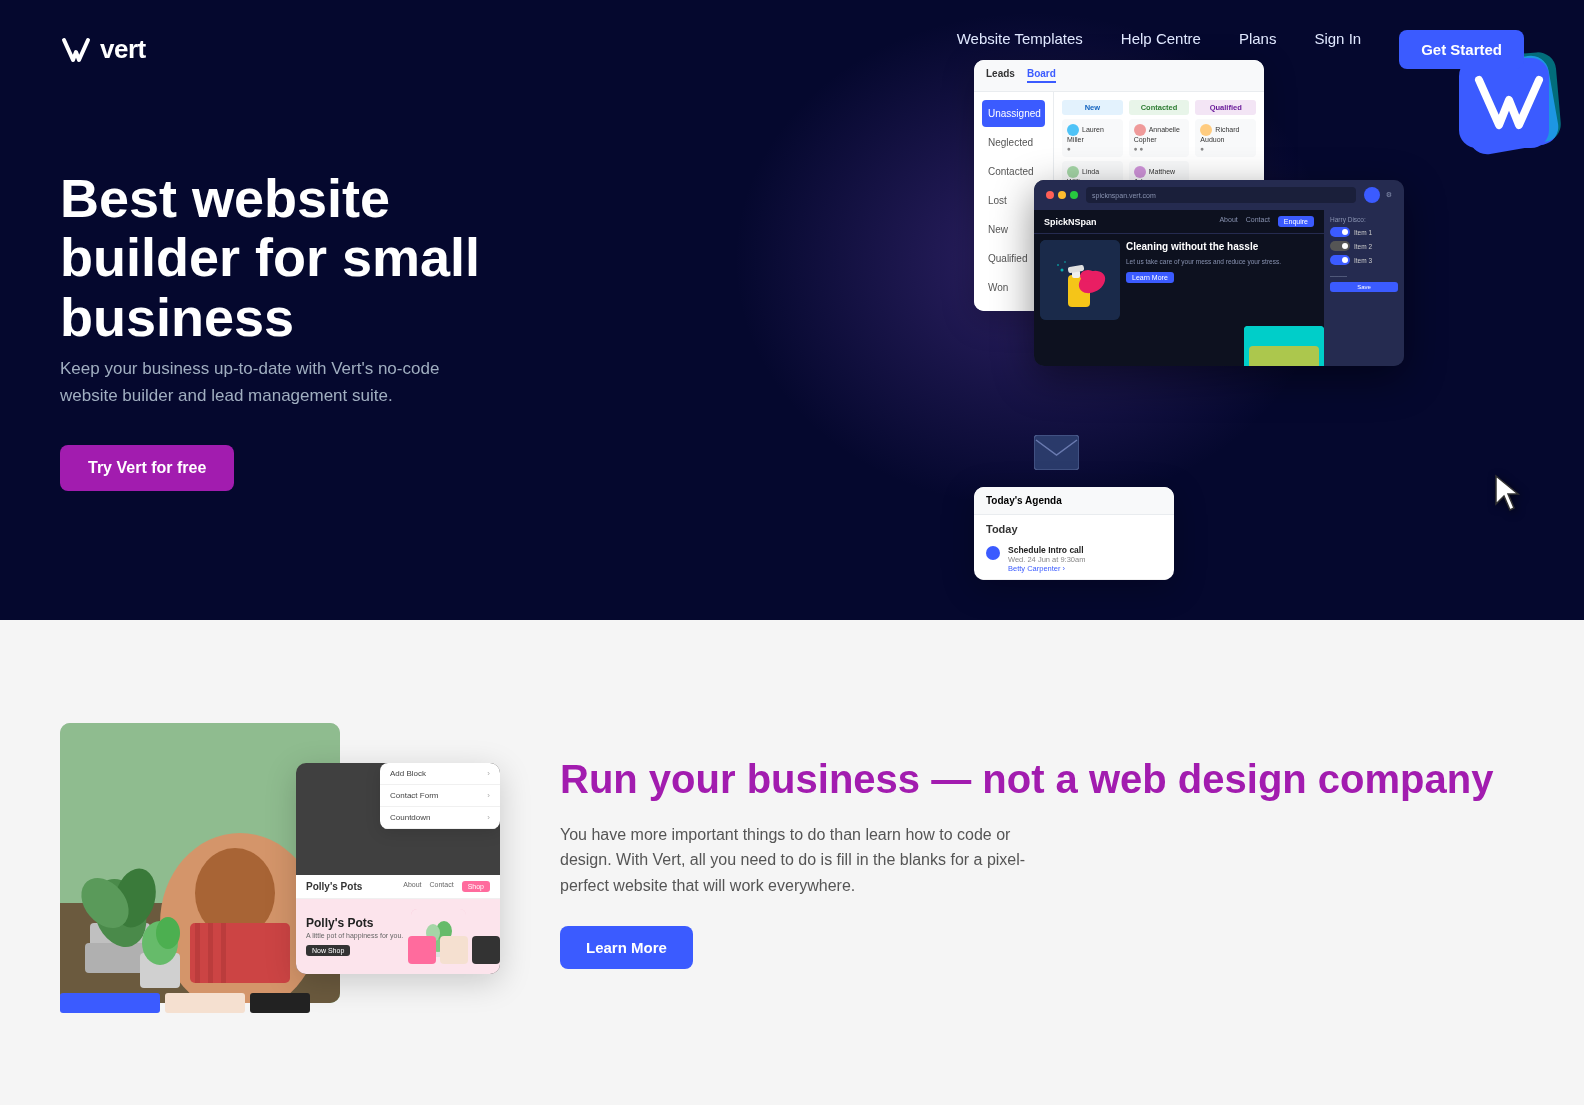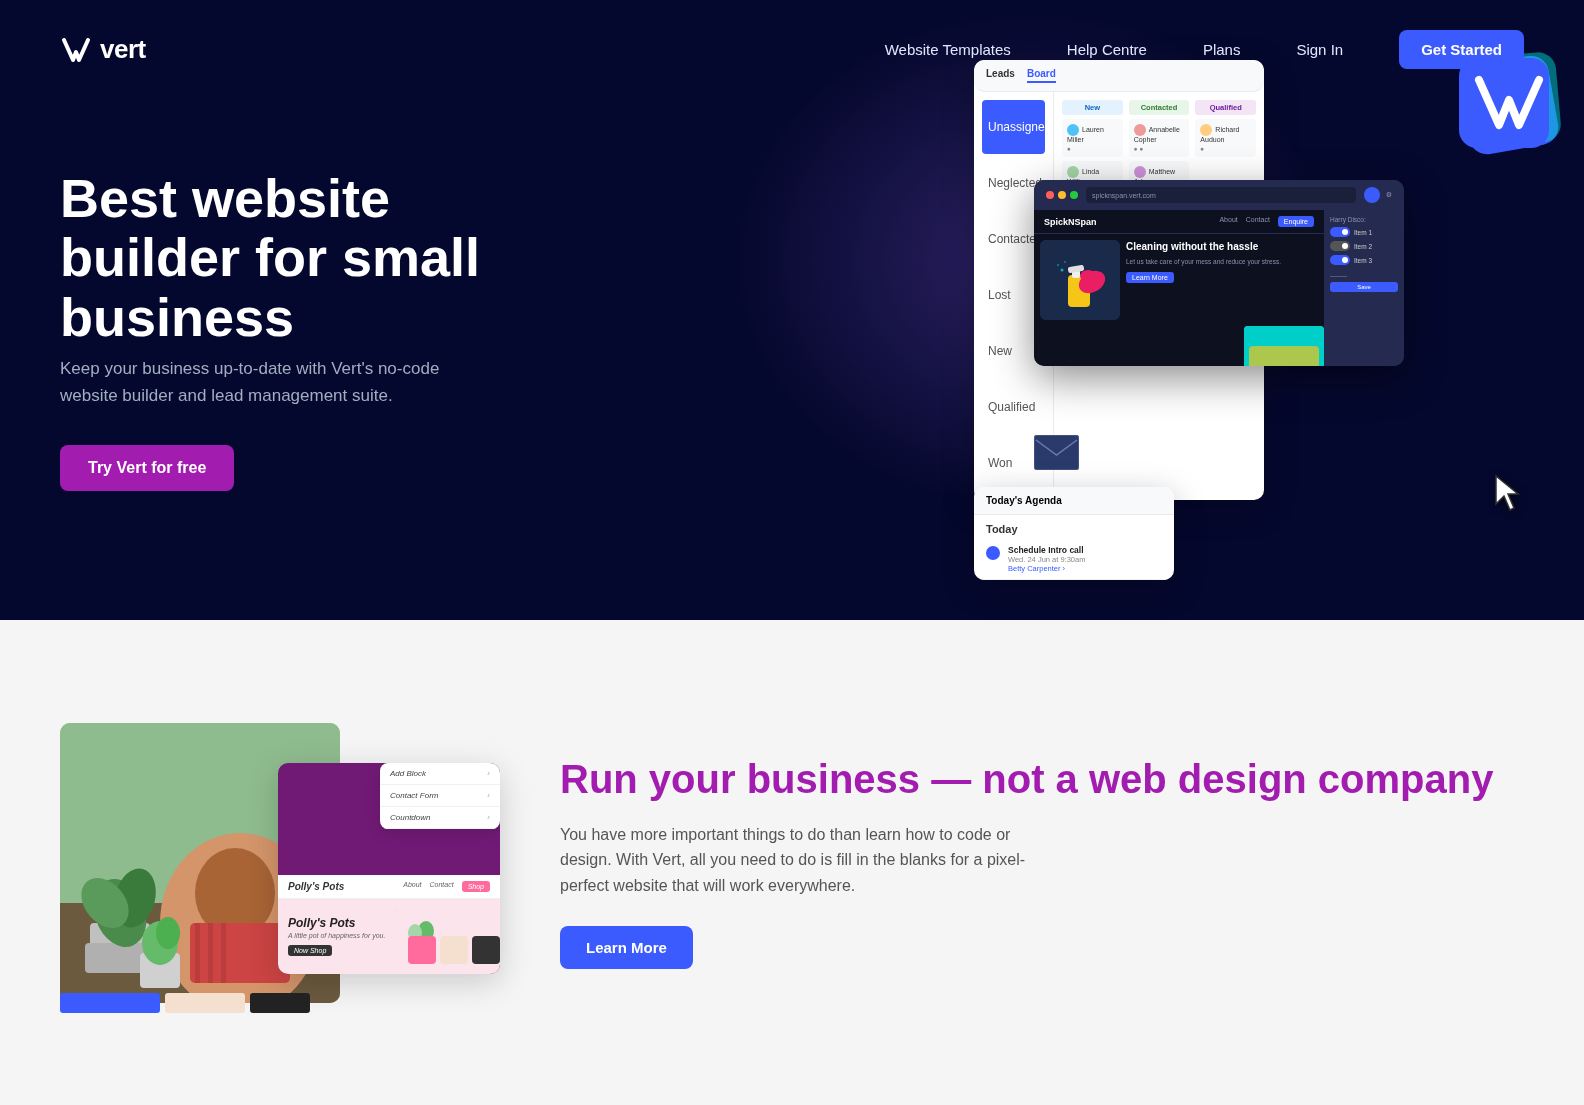--- a/index.html
+++ b/index.html
@@ -23,22 +23,22 @@
       font-size: 26px;
       font-weight: 700;
       letter-spacing: -0.5px;
     }
     .logo-icon {
       width: 32px;
       height: 32px;
     }
     .nav-links {
       display: flex;
-      align-items: center;
-      gap: 56px;
+      align-items: flex-start;
+      gap: 38px;
       list-style: none;
     }
     .nav-links a {
       color: #e0e8ff;
       text-decoration: none;
       font-size: 15px;
       font-weight: 400;
     }
     .btn-get-started {
       background: #3b5bff;
@@ -125,36 +125,35 @@
     }
     .crm-header {
       background: #f8f9fa;
       padding: 8px 12px;
       display: flex;
       gap: 12px;
       font-weight: 700;
       font-size: 10px;
       color: #333;
       border-bottom: 1px solid #e9ecef;
-      border-radius: 11px;
     }
     .crm-body {
       display: flex;
     }
     .crm-sidebar {
       width: 80px;
       padding: 8px;
       border-right: 1px solid #e9ecef;
       background: #fff;
     }
     .crm-sidebar-item {
-      padding: 20px 6px;
+      padding: 8px 6px;
       border-radius: 4px;
       color: #555;
-      font-size: 12px;
+      font-size: 10px;
       margin-bottom: 2px;
     }
     .crm-sidebar-item.active {
       background: #3b5bff;
       color: #fff;
     }
     .crm-main {
       flex: 1;
       padding: 8px;
     }
@@ -436,27 +435,26 @@
       overflow: hidden;
       position: relative;
       background: #b0c4b1;
     }
 
     
     .builder-overlay {
       position: absolute;
       top: 40px;
       right: -20px;
-      width: 222px;
-      background: #701a75;
+      width: 204px;
+      background: #404040;
       border-radius: 10px;
       box-shadow: 0 8px 32px rgba(0,0,0,0.18);
       overflow: hidden;
       font-size: 9px;
-      font-style: italic;
     }
     .overlay-nav {
       background: #fff;
       padding: 6px 10px;
       display: flex;
       justify-content: space-between;
       align-items: center;
       border-bottom: 1px solid #f0f0f0;
     }
     .overlay-brand {

